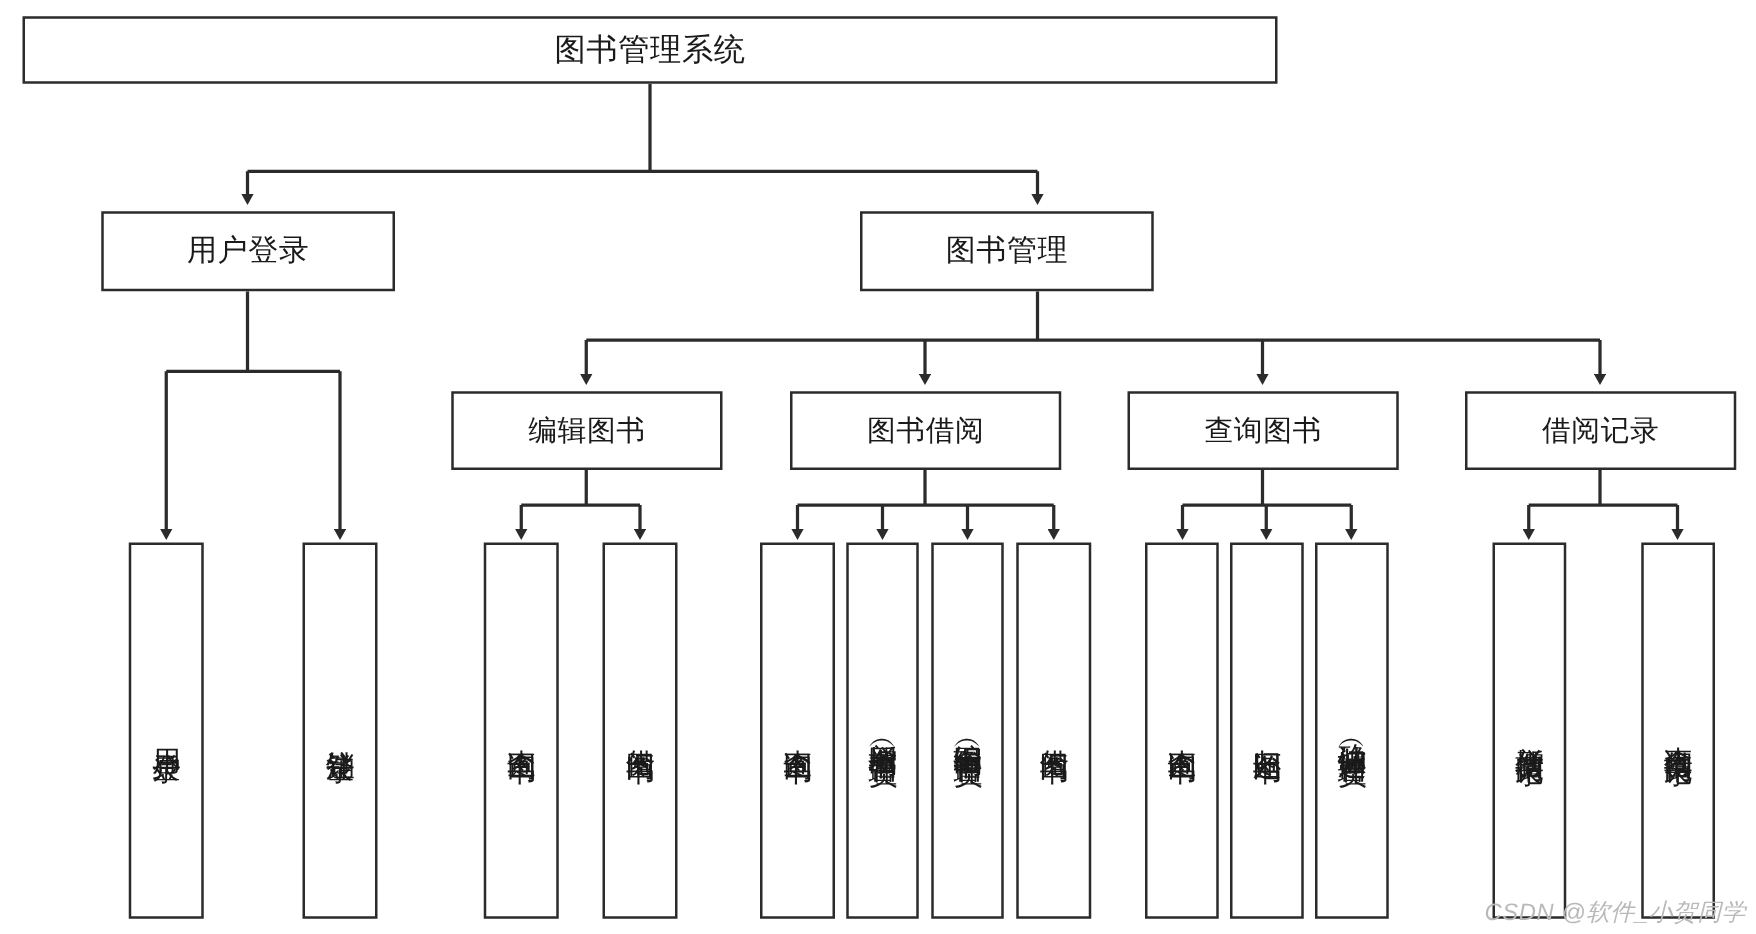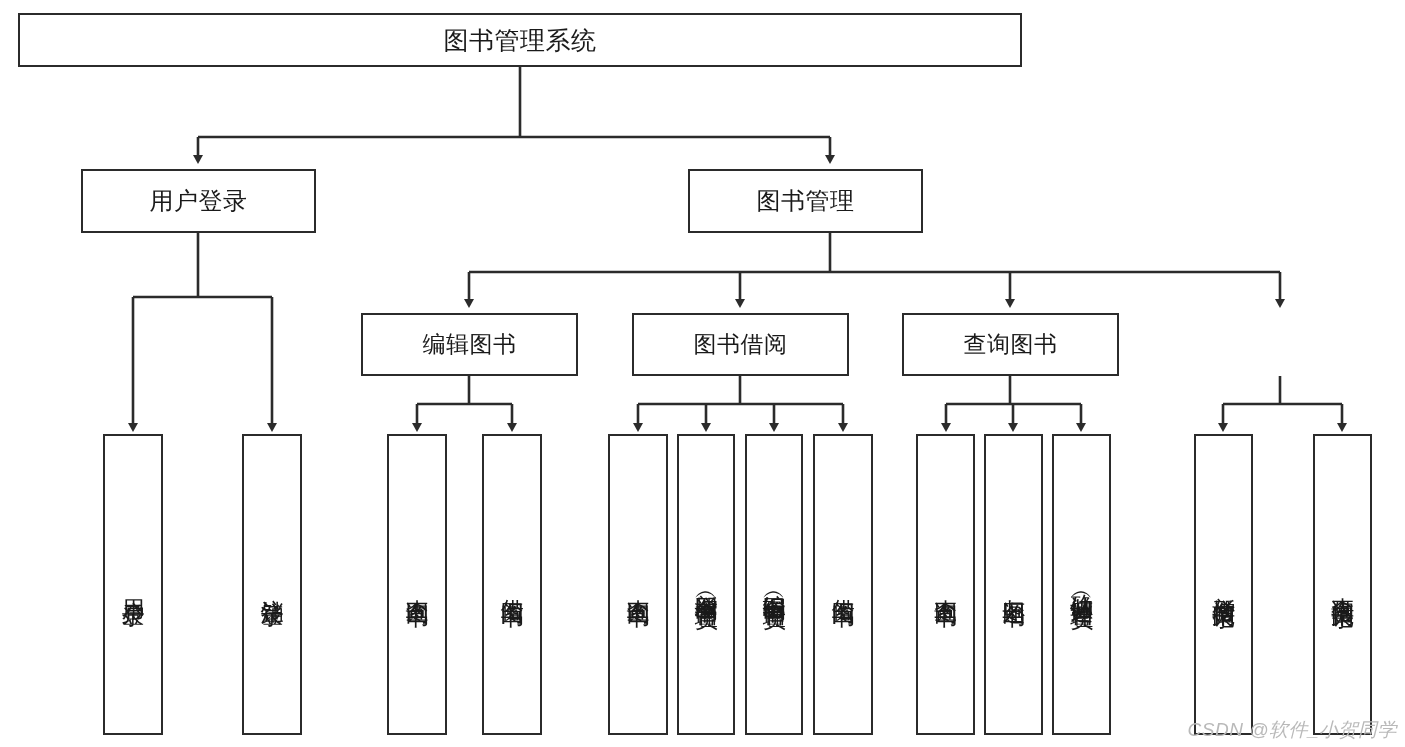--- a/index.html
+++ b/index.html
@@ -136,20 +136,23 @@
 
   <div class="node node-l3" style="left:361px; top:313px; width:217px; height:63px;">
     <span class="label">编辑图书</span>
   </div>
   <div class="node node-l3" style="left:632px; top:313px; width:217px; height:63px;">
     <span class="label">图书借阅</span>
   </div>
   <div class="node node-l3" style="left:902px; top:313px; width:217px; height:63px;">
     <span class="label">查询图书</span>
   </div>
+  <div class="node node-l3" style="left:1172px; top:313px; width:217px; height:63px;">
+    <span class="label">借阅记录</span>
+  </div>
 
   <div class="node node-leaf" style="left:103px; top:434px; width:60px; height:301px;">
     <span class="label">用户登录</span>
   </div>
   <div class="node node-leaf" style="left:242px; top:434px; width:60px; height:301px;">
     <span class="label">注销登录</span>
   </div>
 
   <div class="node node-leaf" style="left:387px; top:434px; width:60px; height:301px;">
     <span class="label">查询图书</span>

